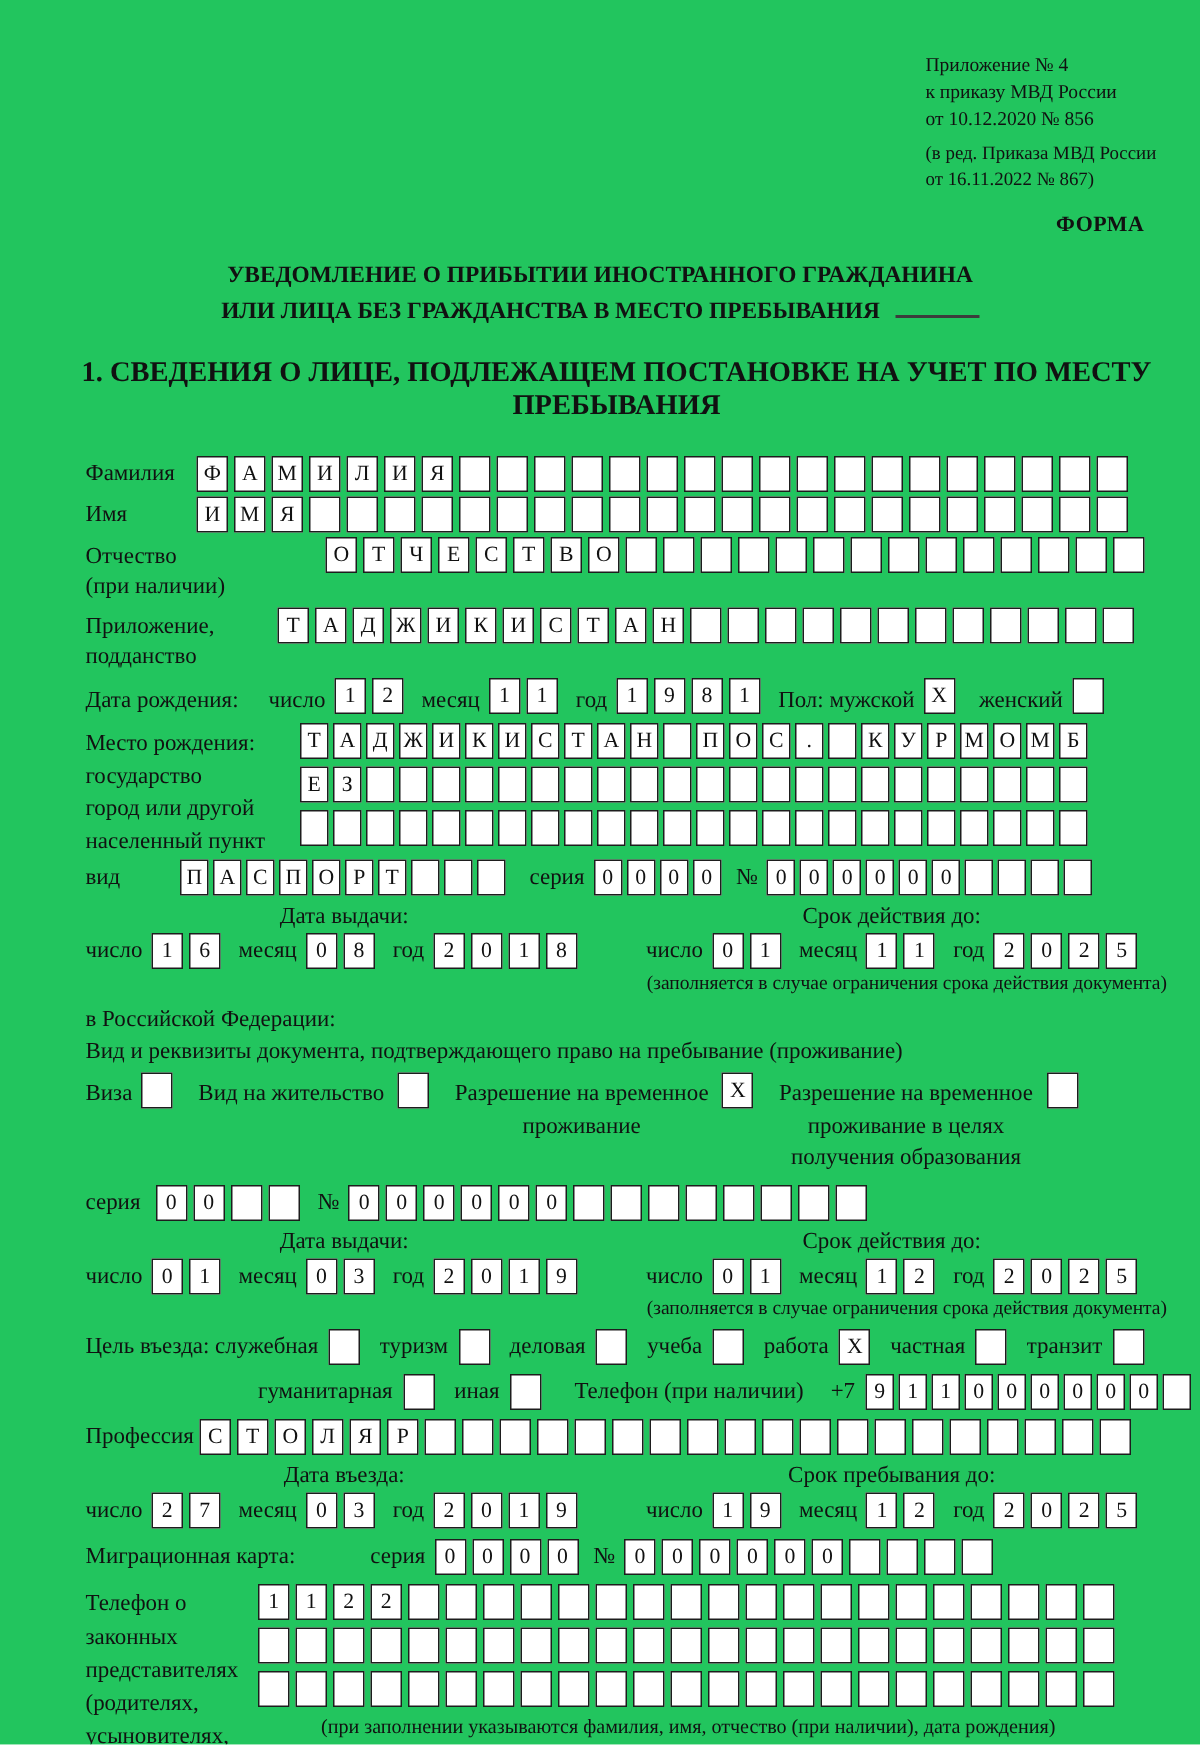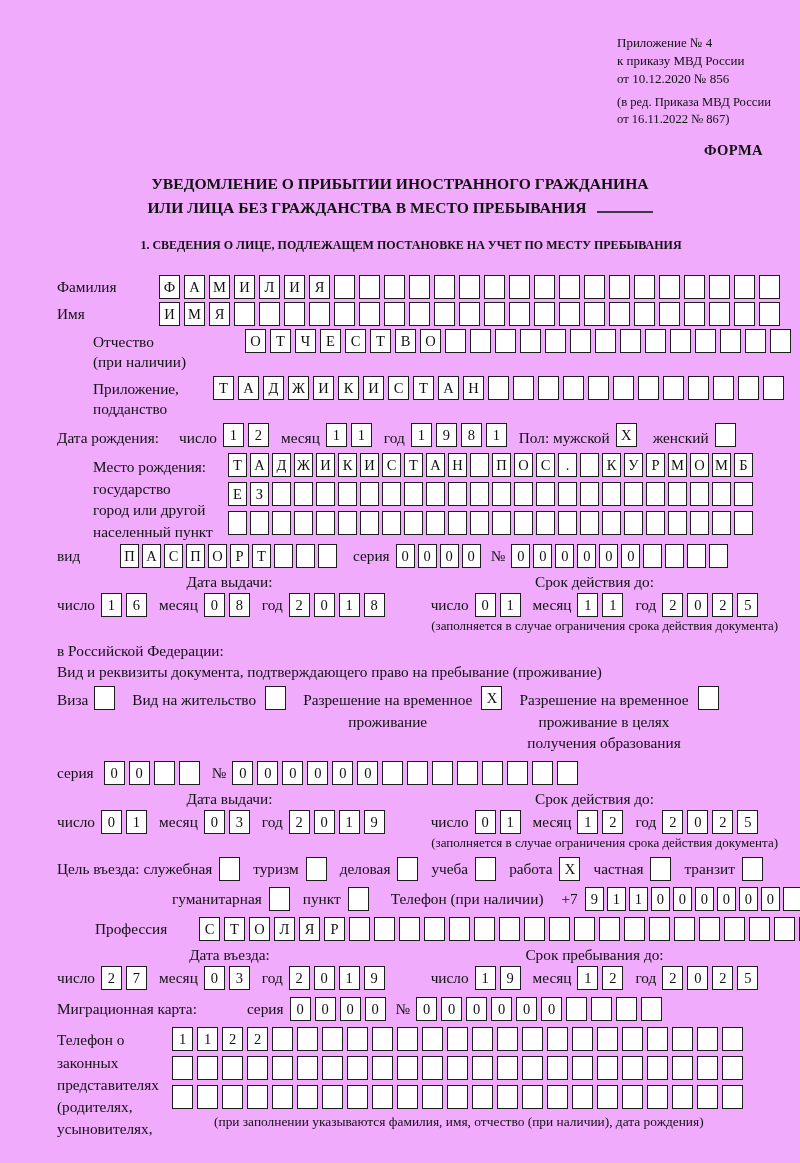--- a/index.html
+++ b/index.html
@@ -1,34 +1,34 @@
 <!DOCTYPE html>
 <html><head>
 <meta charset="utf-8">
 <style>
   html,body{margin:0;padding:0;background:#ffffff;}
   .page{
-    width:800px;height:1163px;margin:0 auto;background:#f0abfc;color:#111;
+    width:800px;height:1163px;margin:0 auto;background:#22c55e;color:#111;
     font-family:"Liberation Serif", serif;position:relative;overflow:hidden;
   }
   
   .ref{margin:34px 8px 0 617px;font-size:13px;line-height:1.38;}
   .ref .r2{margin-top:6px;font-size:12.6px;}
   .forma{text-align:right;margin:13px 37px 0 0;font-weight:700;font-size:14.6px;letter-spacing:.4px;}
   
   .title{text-align:center;font-weight:700;font-size:15.6px;line-height:1.55;margin-top:13px;}
   .tline{display:inline-block;width:56px;border-bottom:2.2px solid #3c3c3c;height:12px;margin-left:10px;}
-  .section1{text-align:center;font-weight:700;font-size:12px;margin:18px 6px 22px 28px;}
+  .section1{text-align:center;font-weight:700;font-size:19px;margin:18px 6px 22px 28px;}
   
   .form{margin:0 20px 0 57px;font-size:15.3px;}
-  .frow{display:flex;align-items:flex-start;margin-bottom:3px;gap:28px;}
+  .frow{display:flex;align-items:flex-start;margin-bottom:3px;}
   .flabel{flex:0 0 auto;padding-top:3px;}
   .w74{width:74px}.w128{width:128px}.w143{width:143px}.w160{width:160px}.w57{width:57px}
   .mlabel{line-height:1.3;}
-  .mlabel div{white-space:nowrap;margin-left:36px;}
+  .mlabel div{white-space:nowrap;}
   .boxes{display:inline-flex;gap:4px;flex:0 0 auto;}
   .boxes.tight{gap:3px;}
   .cell{
     box-sizing:border-box;flex:0 0 auto;width:21px;height:24px;
     border:1.7px solid #1d1d1d;display:inline-flex;align-items:center;justify-content:center;
     font-size:14.5px;line-height:1;background:#fff;
   }
   .tight .cell{width:19px;}
   .stack .boxes{margin-bottom:5px;display:flex;}
   .dochead{text-align:center;font-weight:700;font-size:14.6px;margin:3px 0 6px;}
@@ -566,41 +566,41 @@
       <span class="boxes last">
           <span class="cell"></span>
         </span>
     </div>
 
     <div class="choice indent115">
       <span class="t">гуманитарная</span>
       <span class="boxes">
           <span class="cell"></span>
         </span>
-      <span class="t">пункт</span>
+      <span class="t">иная</span>
       <span class="boxes" style="margin-right:22px;">
           <span class="cell"></span>
         </span>
       <span class="t" style="margin-right:18px;">Телефон (при наличии)</span>
       <span class="t">+7</span>
       <span class="boxes tight last">
           <span class="cell">9</span>
           <span class="cell">1</span>
           <span class="cell">1</span>
           <span class="cell">0</span>
           <span class="cell">0</span>
           <span class="cell">0</span>
           <span class="cell">0</span>
           <span class="cell">0</span>
           <span class="cell">0</span>
           <span class="cell"></span>
         </span>
     </div>
 
-    <div class="frow" style="margin-bottom:5px;margin-left:38px;">
+    <div class="frow" style="margin-bottom:5px;">
       <span class="flabel w74" style="width:76px;">Профессия</span>
       <span class="boxes">
           <span class="cell">С</span>
           <span class="cell">Т</span>
           <span class="cell">О</span>
           <span class="cell">Л</span>
           <span class="cell">Я</span>
           <span class="cell">Р</span>
           <span class="cell"></span>
           <span class="cell"></span>

